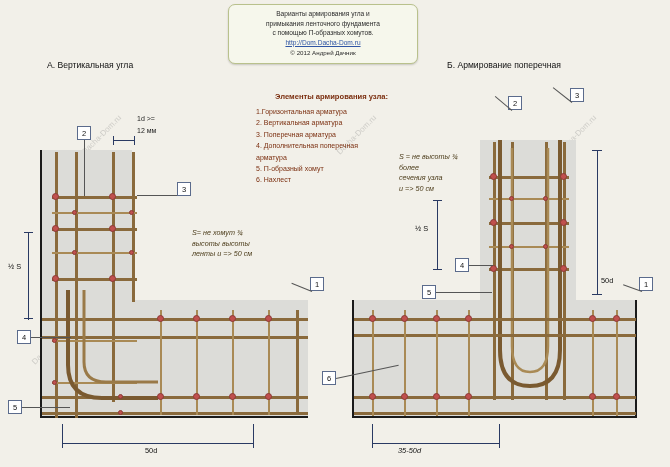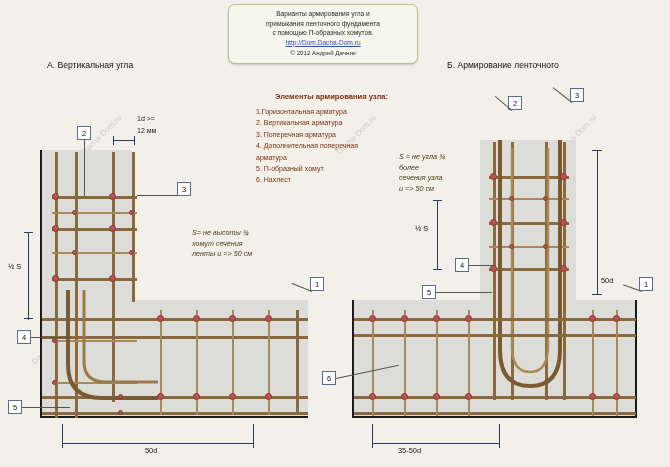--- a/index.html
+++ b/index.html
@@ -101,41 +101,41 @@
 
   <div class="abs titlecard">
     <div class="t">Варианты армирования угла и</div>
     <div class="t">примыкания ленточного фундамента</div>
     <div class="t">с помощью П-образных хомутов.</div>
     <div class="lnk">http://Dom.Dacha-Dom.ru</div>
     <div class="cp">© 2012 Андрей Дачник</div>
   </div>
 
   <div class="abs heading" style="left:47px;top:60px;">А. Вертикальная угла</div>
-  <div class="abs heading" style="left:447px;top:60px;">Б. Армирование ленточного</div>
+  <div class="abs heading" style="left:447px;top:60px;">Б. Армирование поперечная</div>
 
   <div class="abs legend-title" style="left:256px;top:92px;padding-left:19px;">Элементы армирования узла:</div>
   <div class="abs legend-list" style="left:256px;top:106px;">
     <div>1.Горизонтальная арматура</div>
     <div>2. Вертикальная арматура</div>
     <div>3. Поперечная арматура</div>
     <div>4. Дополнительная поперечная</div>
     <div>арматура</div>
     <div>5. П-образный хомут</div>
     <div>6. Нахлест</div>
   </div>
 
   <div class="abs note" style="left:192px;top:228px;width:100px;">
-    <div>S= не высоты ¾</div>
-    <div>хомут сечения</div>
+    <div>S= не хомут ¾</div>
+    <div>высоты высоты</div>
     <div>ленты и =&gt; 50 см</div>
   </div>
 
   <div class="abs note" style="left:399px;top:152px;width:95px;">
-    <div>S = не угла ¾</div>
+    <div>S = не высоты ¾</div>
     <div>более</div>
     <div>сечения узла</div>
     <div>и =&gt; 50 см</div>
   </div>
 
   <div class="abs concrete" style="left:40px;top:150px;width:92px;height:268px;"></div>
   <div class="abs concrete" style="left:40px;top:300px;width:268px;height:118px;"></div>
 
   <div class="abs" style="left:40px;top:150px;width:2px;height:268px;background:#1a1a1a;"></div>
   <div class="abs" style="left:40px;top:416px;width:268px;height:2px;background:#1a1a1a;"></div>
@@ -287,21 +287,21 @@
   <div class="abs thin-h" style="left:433px;top:269px;width:9px;"></div>
 
   <div class="abs dimlabel" style="left:601px;top:276px;">50d</div>
   <div class="abs thin-v" style="left:597px;top:150px;height:145px;"></div>
   <div class="abs thin-h" style="left:592px;top:150px;width:10px;"></div>
   <div class="abs thin-h" style="left:592px;top:294px;width:10px;"></div>
 
   <div class="abs dimline" style="left:372px;top:443px;width:128px;"></div>
   <div class="abs thin-v" style="left:372px;top:424px;height:24px;"></div>
   <div class="abs thin-v" style="left:499px;top:424px;height:24px;"></div>
-  <div class="abs dimlabel" style="left:398px;top:446px;">35-50d</div>
+  <div class="abs dimlabel" style="left:398px;top:446px;font-style:italic;">35-50d</div>
 
   <div class="abs callout" style="left:508px;top:96px;">2</div>
   <div class="abs" style="left:490px;top:110px;width:22px;height:1px;background:#555;transform:rotate(40deg);transform-origin:right center;"></div>
 
   <div class="abs callout" style="left:570px;top:88px;">3</div>
   <div class="abs" style="left:548px;top:102px;width:24px;height:1px;background:#555;transform:rotate(38deg);transform-origin:right center;"></div>
 
   <div class="abs callout" style="left:455px;top:258px;">4</div>
   <div class="abs" style="left:469px;top:265px;width:24px;height:1px;background:#555;"></div>
 

